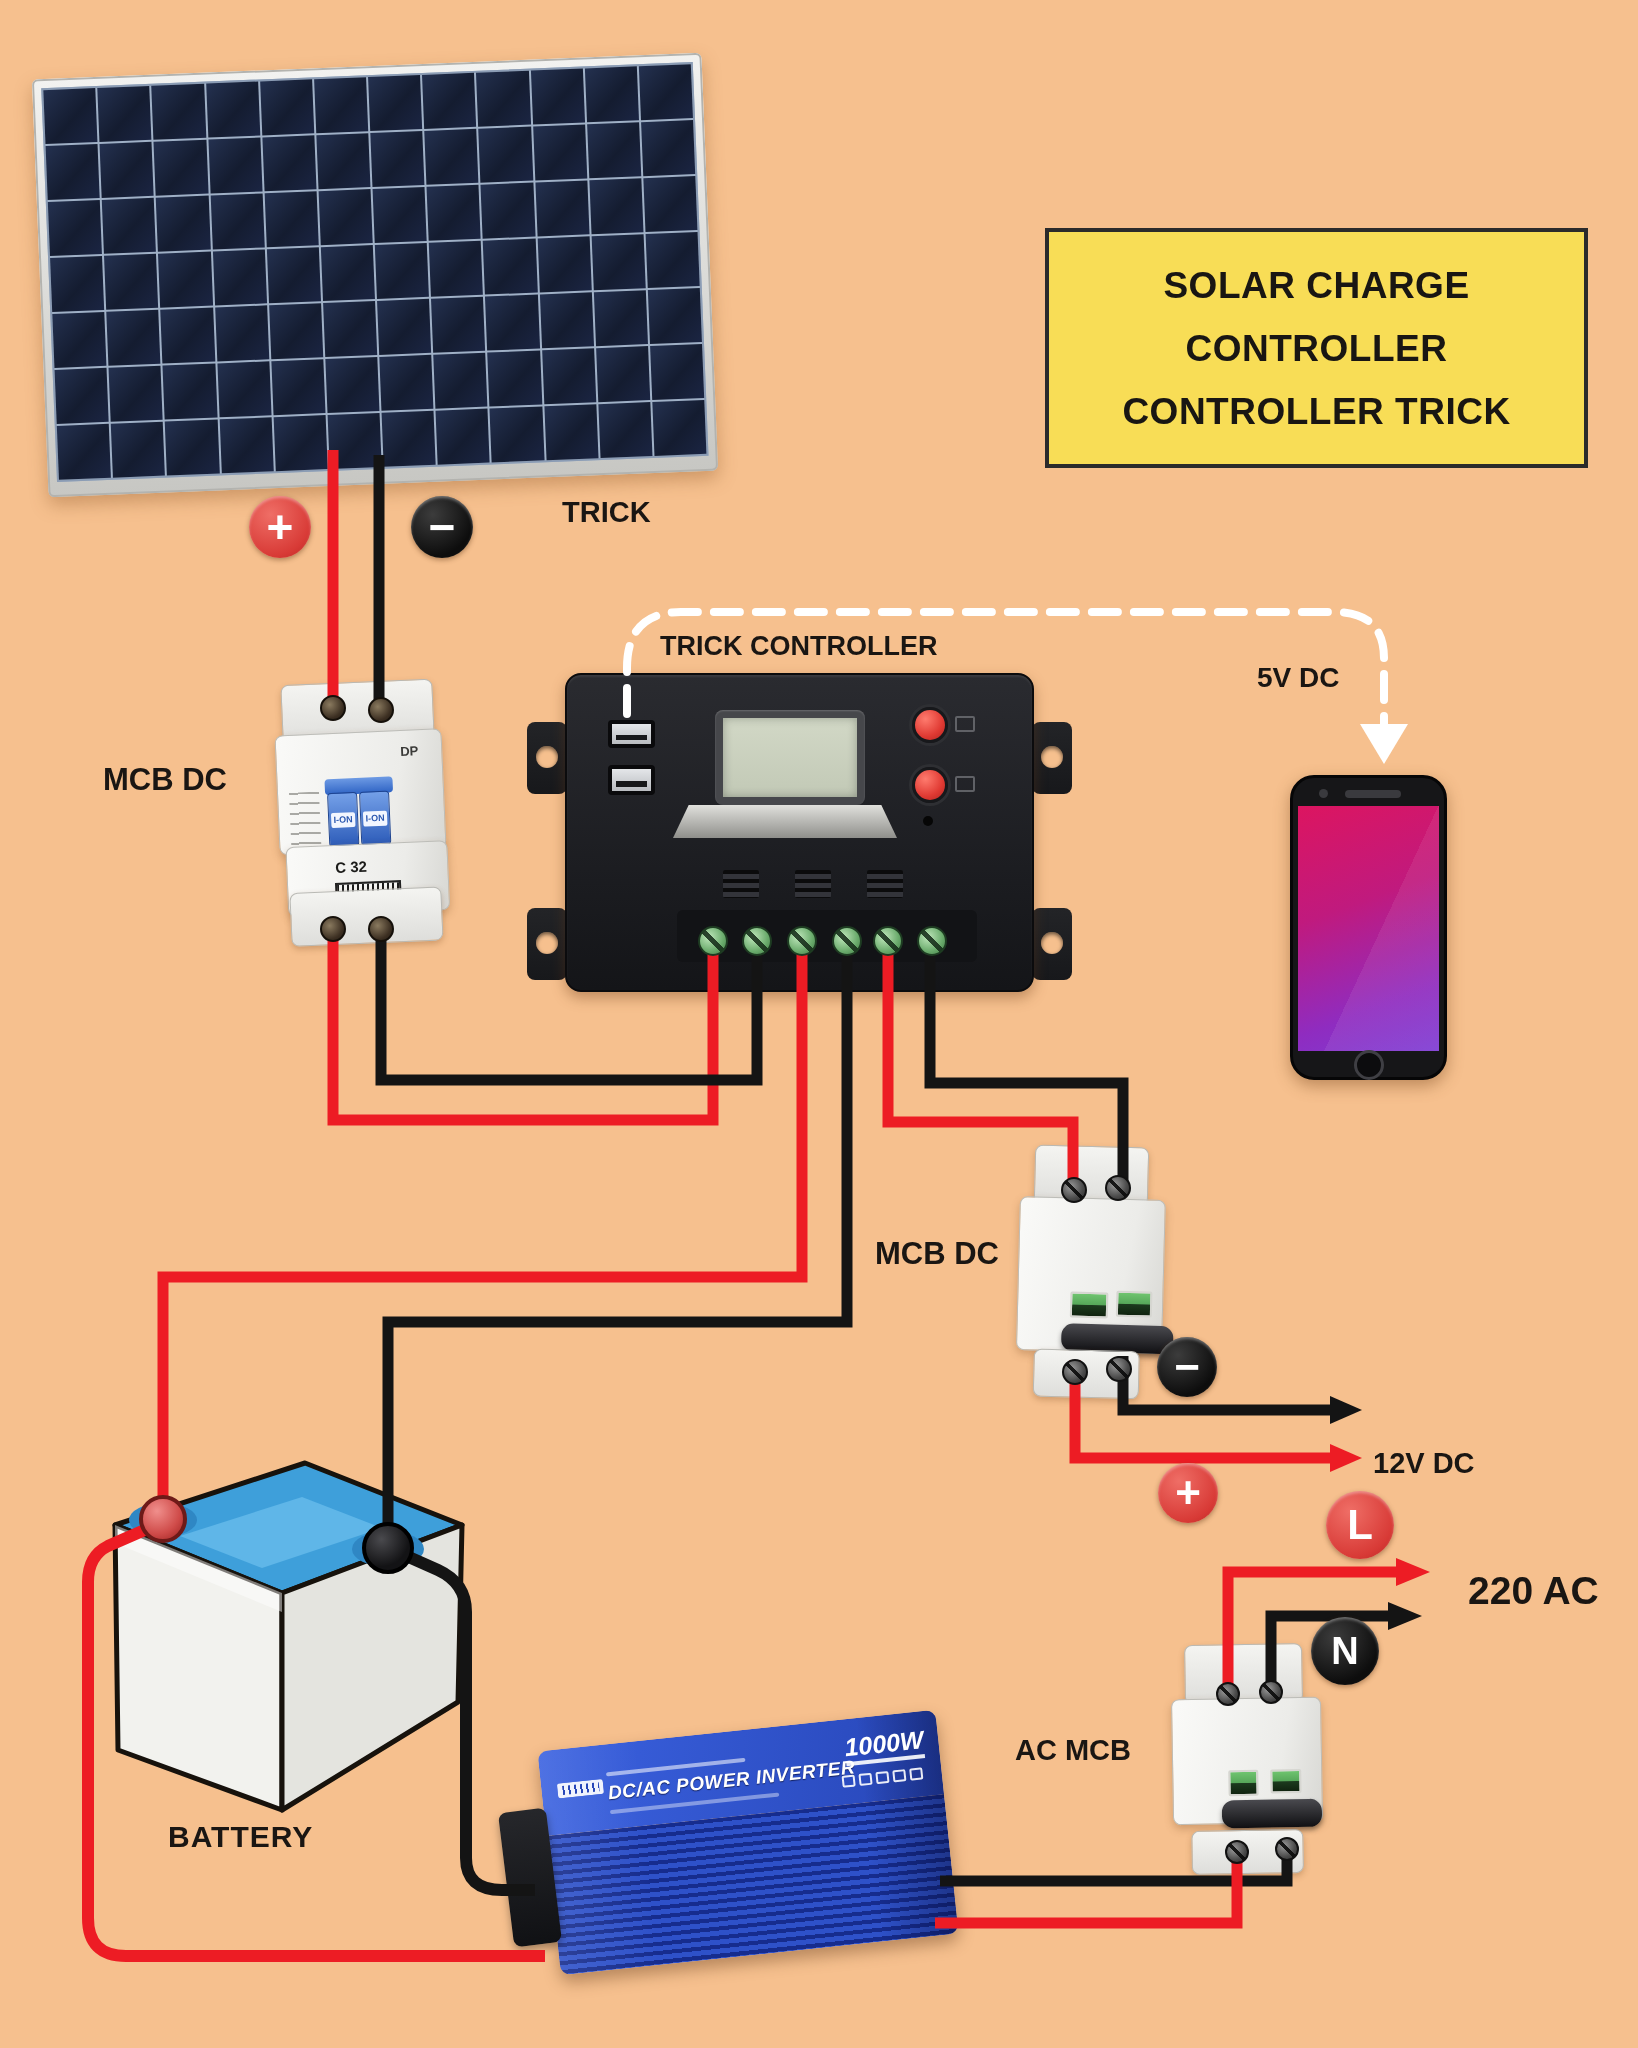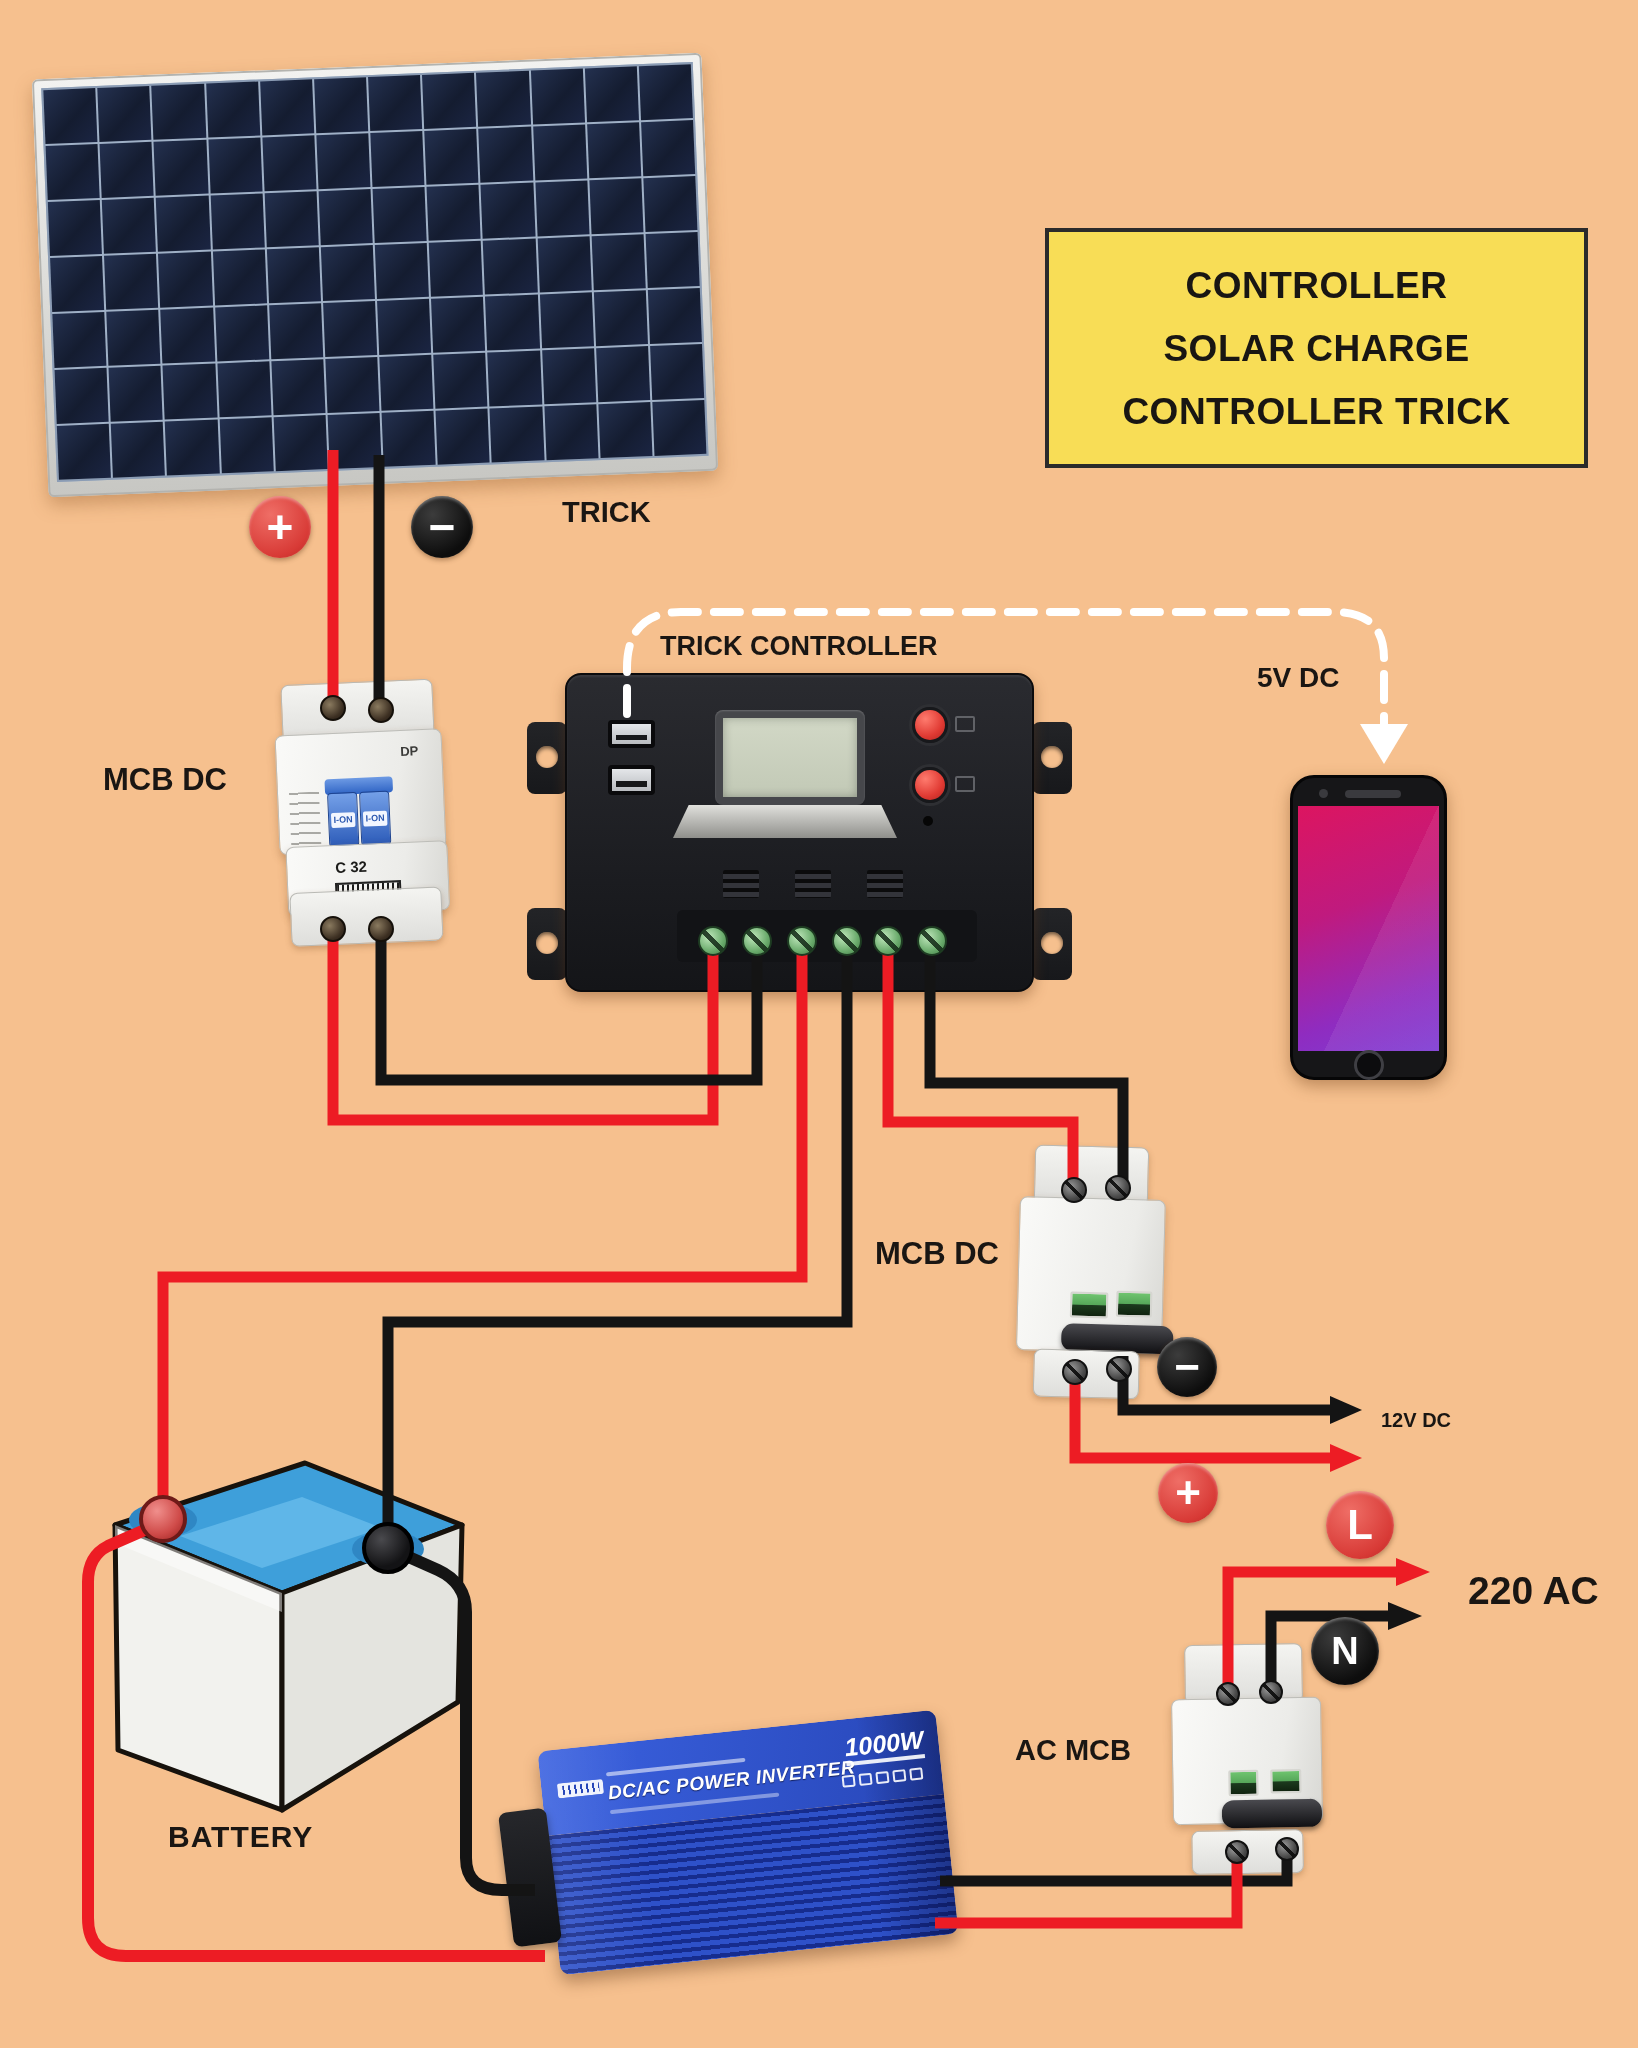--- a/index.html
+++ b/index.html
@@ -189,22 +189,22 @@
         <div class="cell"></div>
         <div class="cell"></div>
         <div class="cell"></div>
         <div class="cell"></div>
         <div class="cell"></div>
       </div>
   </div>
   <div class="lbl" style="left:562px;top:496px;font-size:29px;">TRICK</div>
 
   <div class="title-box" style="background: rgb(248, 221, 86); border-color: rgb(43, 43, 43);">
+    <div class="title-line">SOLAR CHARGE</div>
     <div class="title-line">CONTROLLER</div>
-    <div class="title-line">SOLAR CHARGE</div>
     <div class="title-line">CONTROLLER TRICK</div>
   </div>
 
   <div class="phone">
     <div class="scr"></div>
     <div class="sheen"></div>
     <div class="cam"></div>
     <div class="spk"></div>
     <div class="home"></div>
   </div>
@@ -372,16 +372,16 @@
   <div class="term red" style="left:139px;top:1495px;width:48px;height:48px;"></div>
   <div class="term black" style="left:362px;top:1522px;width:52px;height:52px;"></div>
 
   <div class="badge red" style="left:249px;top:496px;width:62px;height:62px;font-size:46px;">+</div>
   <div class="badge blk" style="left:411px;top:496px;width:62px;height:62px;font-size:46px;">−</div>
   <div class="badge blk" style="left:1157px;top:1337px;width:60px;height:60px;font-size:44px;">−</div>
   <div class="badge red" style="left:1158px;top:1463px;width:60px;height:60px;font-size:44px;">+</div>
   <div class="badge red" style="left:1326px;top:1491px;width:68px;height:68px;font-size:42px;">L</div>
   <div class="badge blk" style="left:1311px;top:1617px;width:68px;height:68px;font-size:38px;">N</div>
 
-  <div class="lbl" style="left:1373px;top:1409px;font-size:20px;margin-left:8px;">12V DC</div>
+  <div class="lbl" style="left:1373px;top:1447px;font-size:29px;">12V DC</div>
   <div class="lbl" style="left:1468px;top:1569px;font-size:39px;">220 AC</div>
 
 </div>
 
 </body></html>

